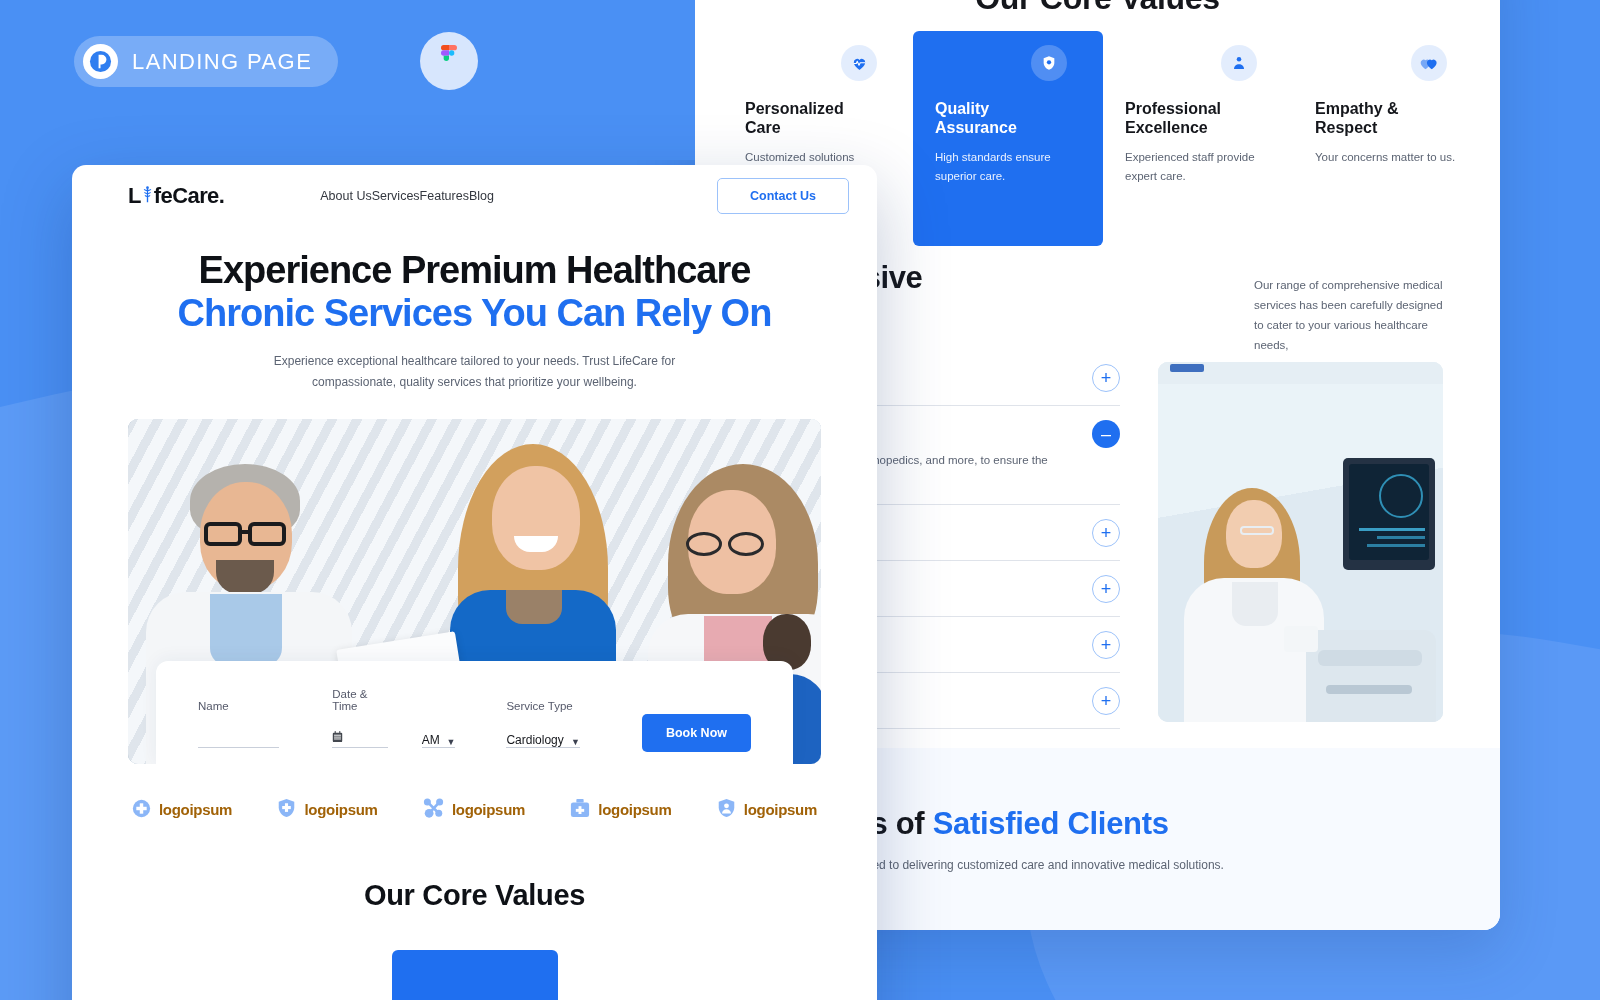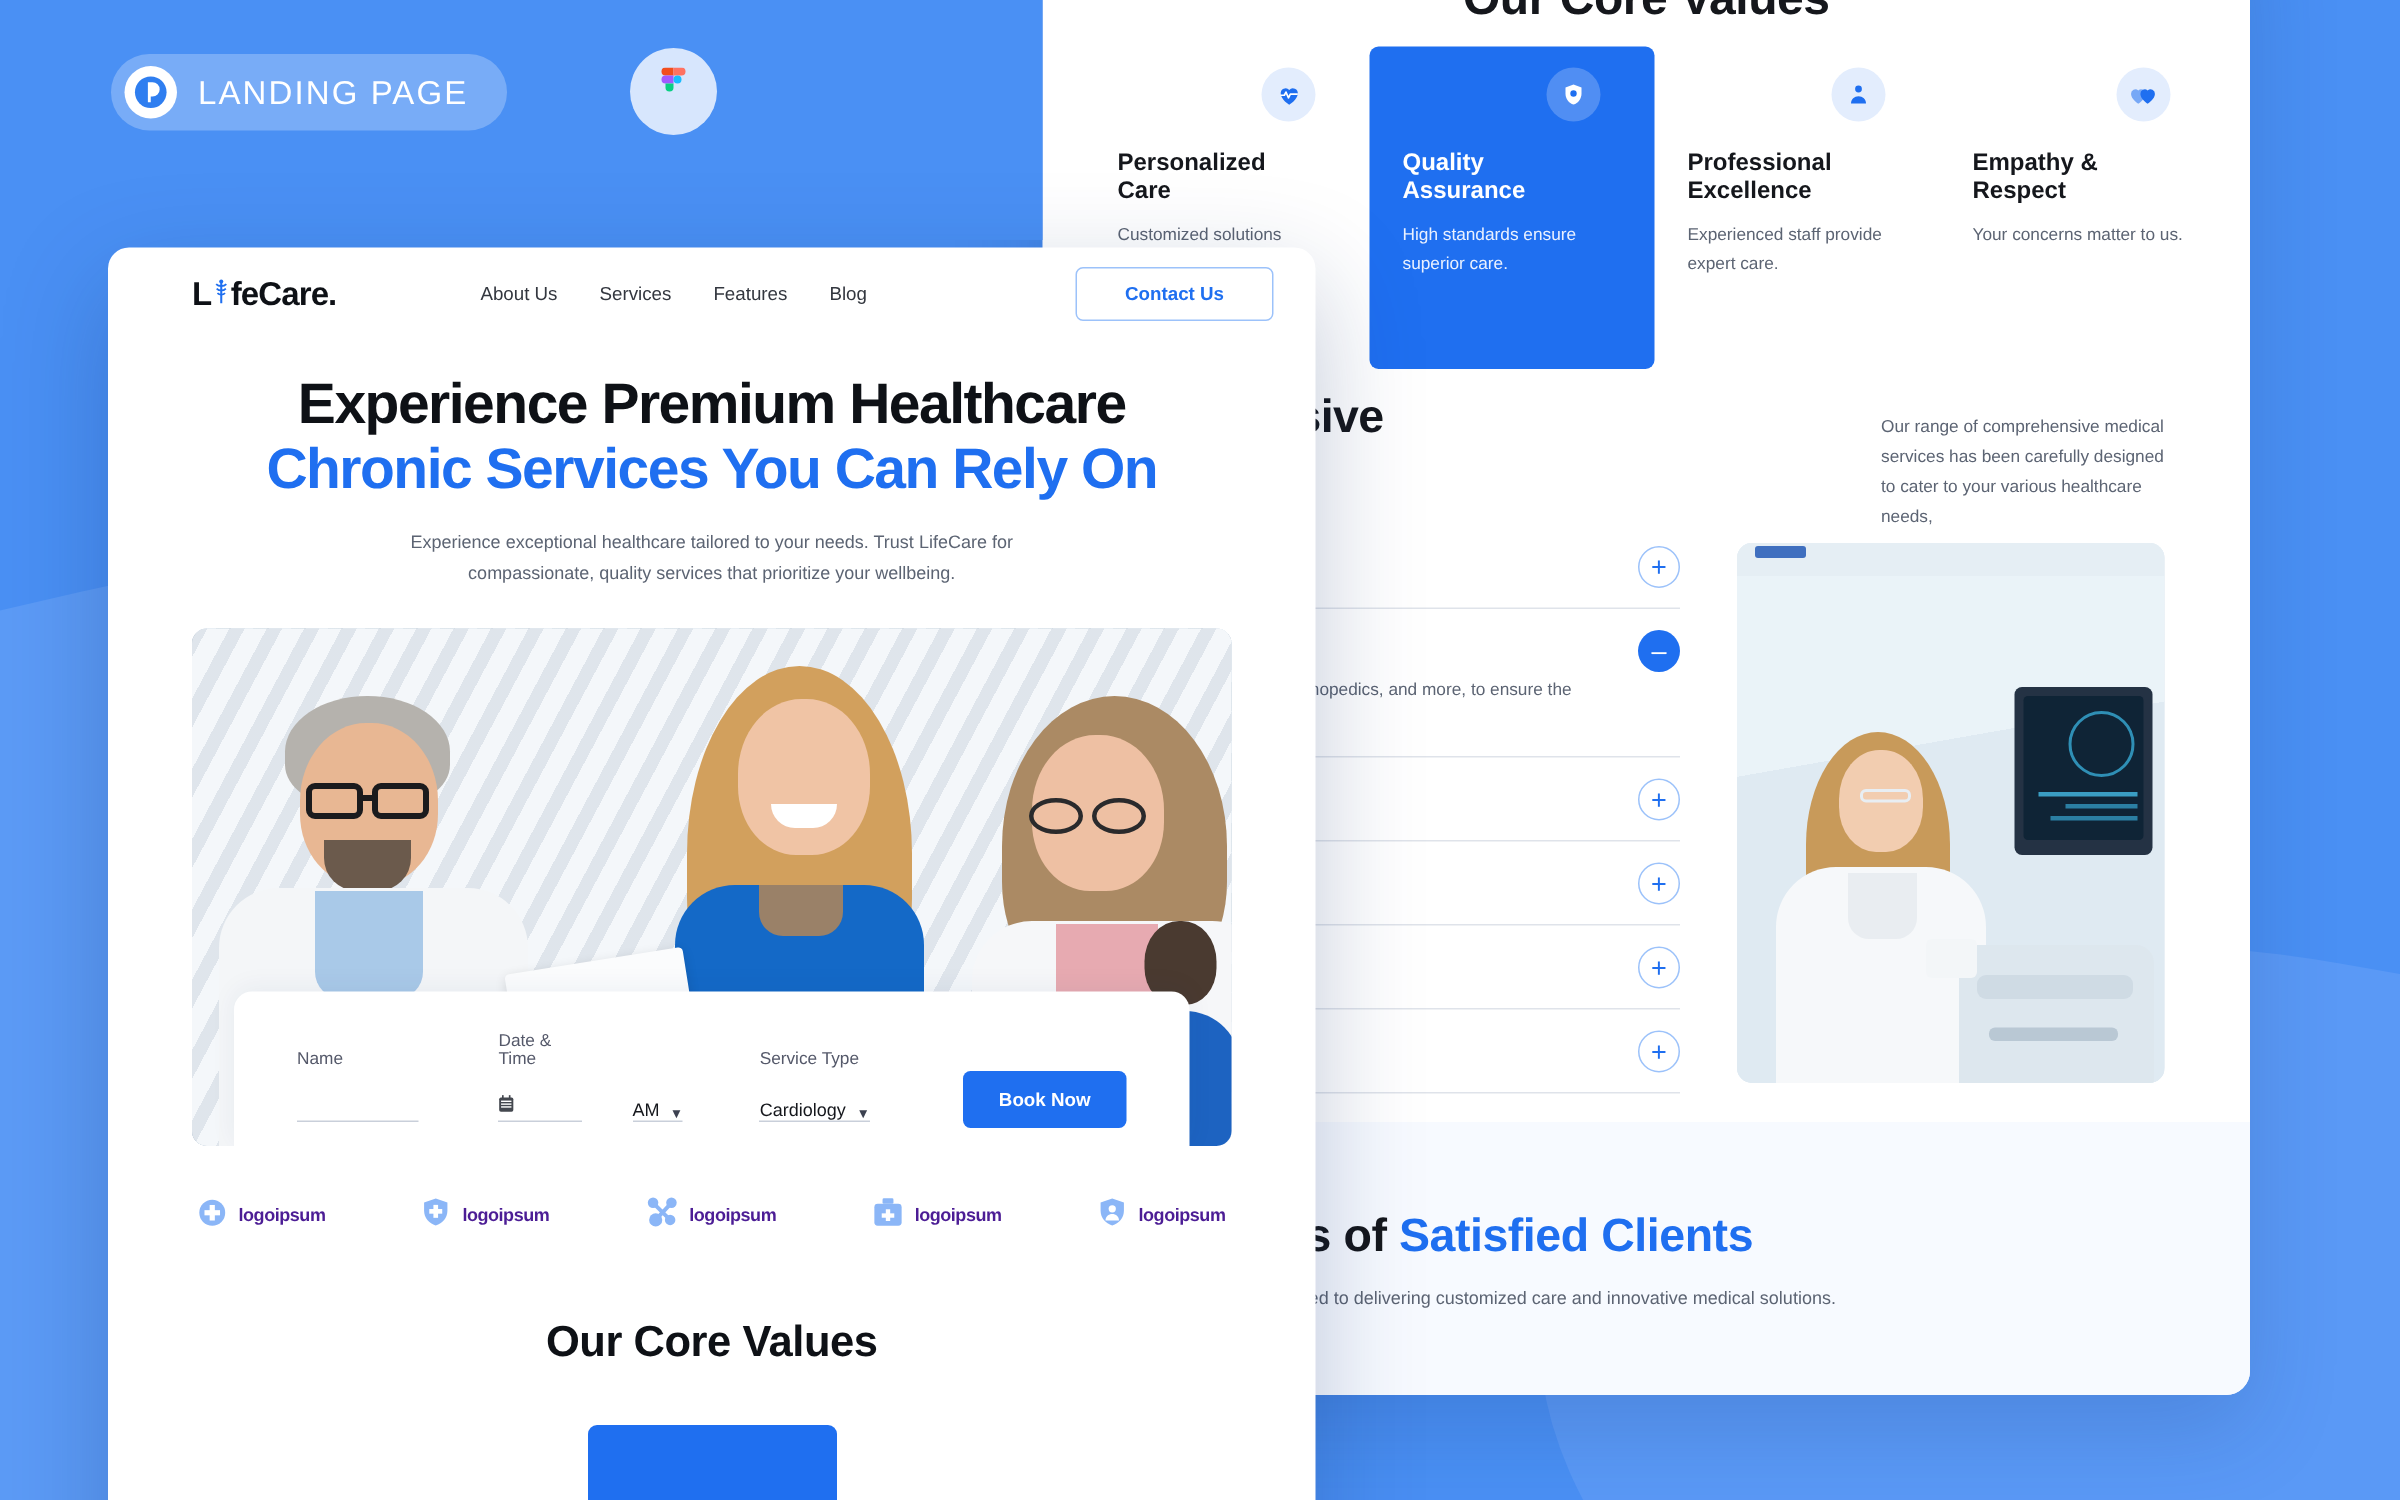--- a/index.html
+++ b/index.html
@@ -191,21 +191,21 @@
   .nav {
     height: 62px; display: flex; align-items: center;
     padding: 0 28px 0 56px;
   }
   .logo {
     font-size: 22px; font-weight: 800; color: #0e1116;
     letter-spacing: -0.6px; display: flex; align-items: baseline;
   }
   .logo .cad { display: inline-flex; width: 13px; justify-content: center; }
   .nav-links {
-    display: flex; gap: 28px; margin-left: 96px;
+    display: flex; margin-left: 96px;
   }
   .nav-links a {
     font-size: 12.5px; color: #33373f; text-decoration: none;
   }
   .contact-btn {
     margin-left: auto;
     border: 1.4px solid #9cc2fa; border-radius: 5px;
     color: #1f6ff0; font-size: 12.5px; font-weight: 700;
     padding: 10px 32px; background: #ffffff;
     cursor: pointer;
@@ -249,21 +249,21 @@
     font-size: 12.5px; font-weight: 700;
     padding: 12px 24px; border: none; border-radius: 5px;
     cursor: pointer; white-space: nowrap;
   }
   .logos {
     display: flex; align-items: center; justify-content: space-between;
     padding: 34px 60px 0 60px;
   }
   .logo-chip { display: flex; align-items: center; gap: 8px; }
   .logo-chip span {
-    font-size: 12px; font-weight: 700; color: #4c1d95; letter-spacing: -0.3px;
+    font-size: 15px; font-weight: 700; color: #a16207; letter-spacing: -0.3px;
   }
   .fc-values-title {
     margin-top: 58px; text-align: center;
     font-size: 29px; font-weight: 700; color: #0e1116;
     letter-spacing: -0.3px;
   }
   .fc-blue-card {
     margin: 38px auto 0; width: 166px; height: 80px;
     background: #1f6ff0; border-radius: 6px;
   }

